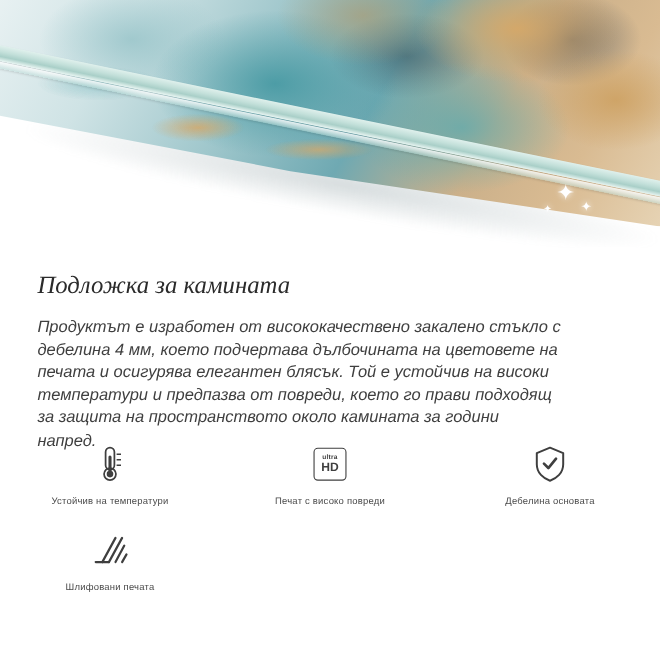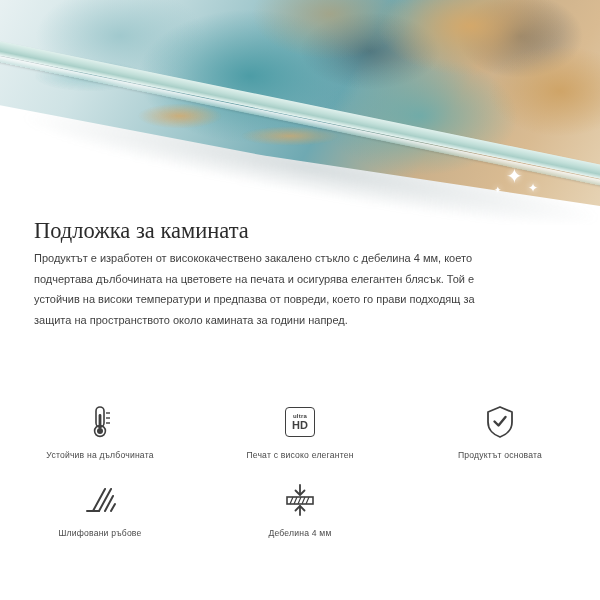--- a/index.html
+++ b/index.html
@@ -84,36 +84,37 @@
     line-height: 1;
     text-shadow: 0 0 6px rgba(255,255,255,0.95);
   }
   .sparkle.s1 { left: 506px; top: 166px; font-size: 20px; }
   .sparkle.s2 { left: 528px; top: 182px; font-size: 12px; }
   .sparkle.s3 { left: 494px; top: 186px; font-size: 9px; }
 
   
   .content {
     position: absolute;
-    left: 0; top: 216px;
+    left: 0; top: 244px;
     width: 544px;
+    font-style: italic;
   }
   .headline {
     font-family: "Liberation Serif", serif;
     font-size: 22.5px;
     line-height: 30px;
     color: #2b2b2b;
     padding: 0 34px;
     font-weight: 400;
   }
   .headline .l2 { display: block; }
   .body-copy {
-    margin-top: 2px;
+    margin-top: 14px;
     padding: 0 34px;
-    font-size: 11px;
+    font-size: 15px;
     line-height: 20.5px;
     color: #3f3f3f;
     max-width: 560px;
   }
 
   
   .features {
     position: absolute;
     left: 0; top: 400px;
     width: 600px;
@@ -184,65 +185,52 @@
         <svg width="34" height="36" viewBox="0 0 34 36">
           <rect x="13" y="3" width="8" height="20" rx="4" fill="none" stroke="#3f3f3f" stroke-width="1.6"></rect>
           <circle cx="17" cy="27" r="5.4" fill="none" stroke="#3f3f3f" stroke-width="1.6"></circle>
           <rect x="15.6" y="10" width="2.8" height="15" rx="1.4" fill="#3f3f3f"></rect>
           <circle cx="17" cy="27" r="3" fill="#3f3f3f"></circle>
           <line x1="23" y1="9" x2="27" y2="9" stroke="#3f3f3f" stroke-width="1.4"></line>
           <line x1="23" y1="14" x2="27" y2="14" stroke="#3f3f3f" stroke-width="1.4"></line>
           <line x1="23" y1="19" x2="27" y2="19" stroke="#3f3f3f" stroke-width="1.4"></line>
         </svg>
       </div>
-      <div class="feature-label">Устойчив на дълбочината</div>
+      <div class="feature-label">Устойчив на температури</div>
     </div>
 
     <div class="feature">
       <div class="feature-icon">
         <div class="ultrahd">
           <span class="u-top">ultra</span>
           <span class="u-bot">HD</span>
         </div>
       </div>
-      <div class="feature-label">Печат с високо елегантен</div>
+      <div class="feature-label">Печат с високо повреди</div>
     </div>
 
     <div class="feature">
       <div class="feature-icon">
         <svg width="34" height="36" viewBox="0 0 34 36">
           <path d="M17 3 L29 8 V18 C29 26 23 31 17 33 C11 31 5 26 5 18 V8 Z" fill="none" stroke="#3f3f3f" stroke-width="1.8" stroke-linejoin="round"></path>
           <path d="M11.5 17.5 L15.5 21.5 L22.5 13" fill="none" stroke="#3f3f3f" stroke-width="2.4" stroke-linecap="round" stroke-linejoin="round"></path>
         </svg>
       </div>
-      <div class="feature-label">Продуктът основата</div>
+      <div class="feature-label">Дебелина основата</div>
     </div>
 
 
     <div class="feature">
       <div class="feature-icon">
         <svg width="34" height="32" viewBox="0 0 34 32">
           <path d="M4 27 L16 27" stroke="#3f3f3f" stroke-width="2" stroke-linecap="round"></path>
           <path d="M10 27 L22 5" stroke="#3f3f3f" stroke-width="2" stroke-linecap="round"></path>
           <path d="M16 27 L28 5" stroke="#3f3f3f" stroke-width="2" stroke-linecap="round"></path>
           <path d="M22 27 L30 12" stroke="#3f3f3f" stroke-width="2" stroke-linecap="round"></path>
           <path d="M28 27 L32 20" stroke="#3f3f3f" stroke-width="2" stroke-linecap="round"></path>
         </svg>
       </div>
-      <div class="feature-label">Шлифовани ръбове</div>
-    </div>
-
-    <div class="feature">
-      <div class="feature-icon">
-        <svg width="36" height="34" viewBox="0 0 36 34">
-          <path d="M18 2 V11" stroke="#3f3f3f" stroke-width="1.8" stroke-linecap="round"></path>
-          <path d="M13.5 7.5 L18 12 L22.5 7.5" fill="none" stroke="#3f3f3f" stroke-width="1.8" stroke-linecap="round" stroke-linejoin="round"></path>
-          <rect x="5" y="14" width="26" height="7" fill="none" stroke="#3f3f3f" stroke-width="1.6"></rect>
-          <path d="M8 21 L11 14 M12 21 L15 14 M16 21 L19 14 M20 21 L23 14 M24 21 L27 14" stroke="#3f3f3f" stroke-width="1.2"></path>
-          <path d="M18 23 V32" stroke="#3f3f3f" stroke-width="1.8" stroke-linecap="round"></path>
-          <path d="M13.5 27.5 L18 23 L22.5 27.5" fill="none" stroke="#3f3f3f" stroke-width="1.8" stroke-linecap="round" stroke-linejoin="round"></path>
-        </svg>
-      </div>
-      <div class="feature-label">Дебелина 4 мм</div>
-    </div>
+      <div class="feature-label">Шлифовани печата</div>
+    </div>
+
 
   </div>
 </div>
 
 </body></html>

